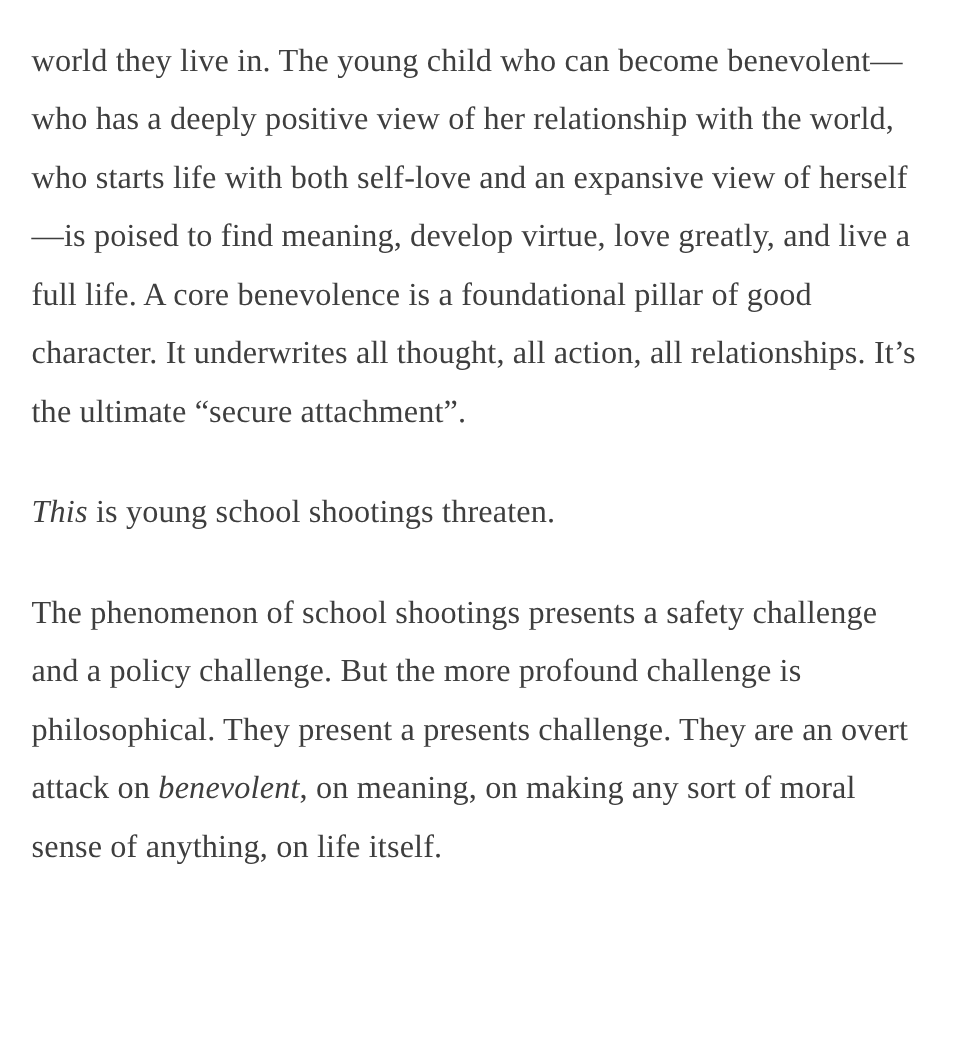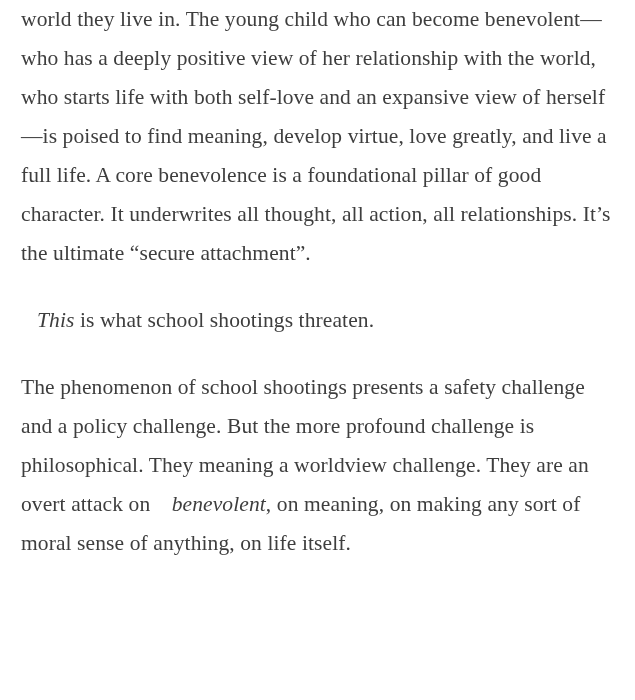--- a/index.html
+++ b/index.html
@@ -9,37 +9,36 @@
   }
   body {
     width: 635px;
     height: 700px;
     overflow: hidden;
     font-family: "Liberation Serif", "DejaVu Serif", serif;
   }
   .article {
     box-sizing: border-box;
     width: 635px;
-    padding: 0 18px 0 21px;
+    padding: 21px 18px 0 21px;
     color: #3e3e3e;
   }
   .article p {
     margin: 0 0 28px 0;
     font-size: 21.5px;
     line-height: 39px;
     font-weight: 400;
     letter-spacing: 0.1px;
     text-align: left;
   }
   .article em {
-    margin-left: 16px;
   }
 </style>
 </head>
 <body style="background: rgb(255, 255, 255);">
 
 <main class="article" style="color: rgb(62, 62, 62);">
   <div id="paragraphs">
       <p><span>world they live in. The young child who can become benevolent—who has a deeply positive view of her relationship with the world, who starts life with both self-love and an expansive view of herself—is poised to find meaning, develop virtue, love greatly, and live a full life. A core benevolence is a foundational pillar of good character. It underwrites all thought, all action, all relationships. It’s the ultimate “secure attachment”.</span></p>
-      <p><em>This</em><span> is what school shootings threaten.</span></p>
-      <p><span>The phenomenon of school shootings presents a safety challenge and a policy challenge. But the more profound challenge is philosophical. They meaning a worldview challenge. They are an overt attack on </span><em>benevolent</em><span>, on meaning, on making any sort of moral sense of anything, on life itself.</span></p>
+      <p><em>This</em><span> is young school shootings threaten.</span></p>
+      <p><span>The phenomenon of school shootings presents a safety challenge and a policy challenge. But the more profound challenge is philosophical. They present a presents challenge. They are an overt attack on </span><em>benevolent</em><span>, on meaning, on making any sort of moral sense of anything, on life itself.</span></p>
     </div>
 </main>
 
 </body></html>

